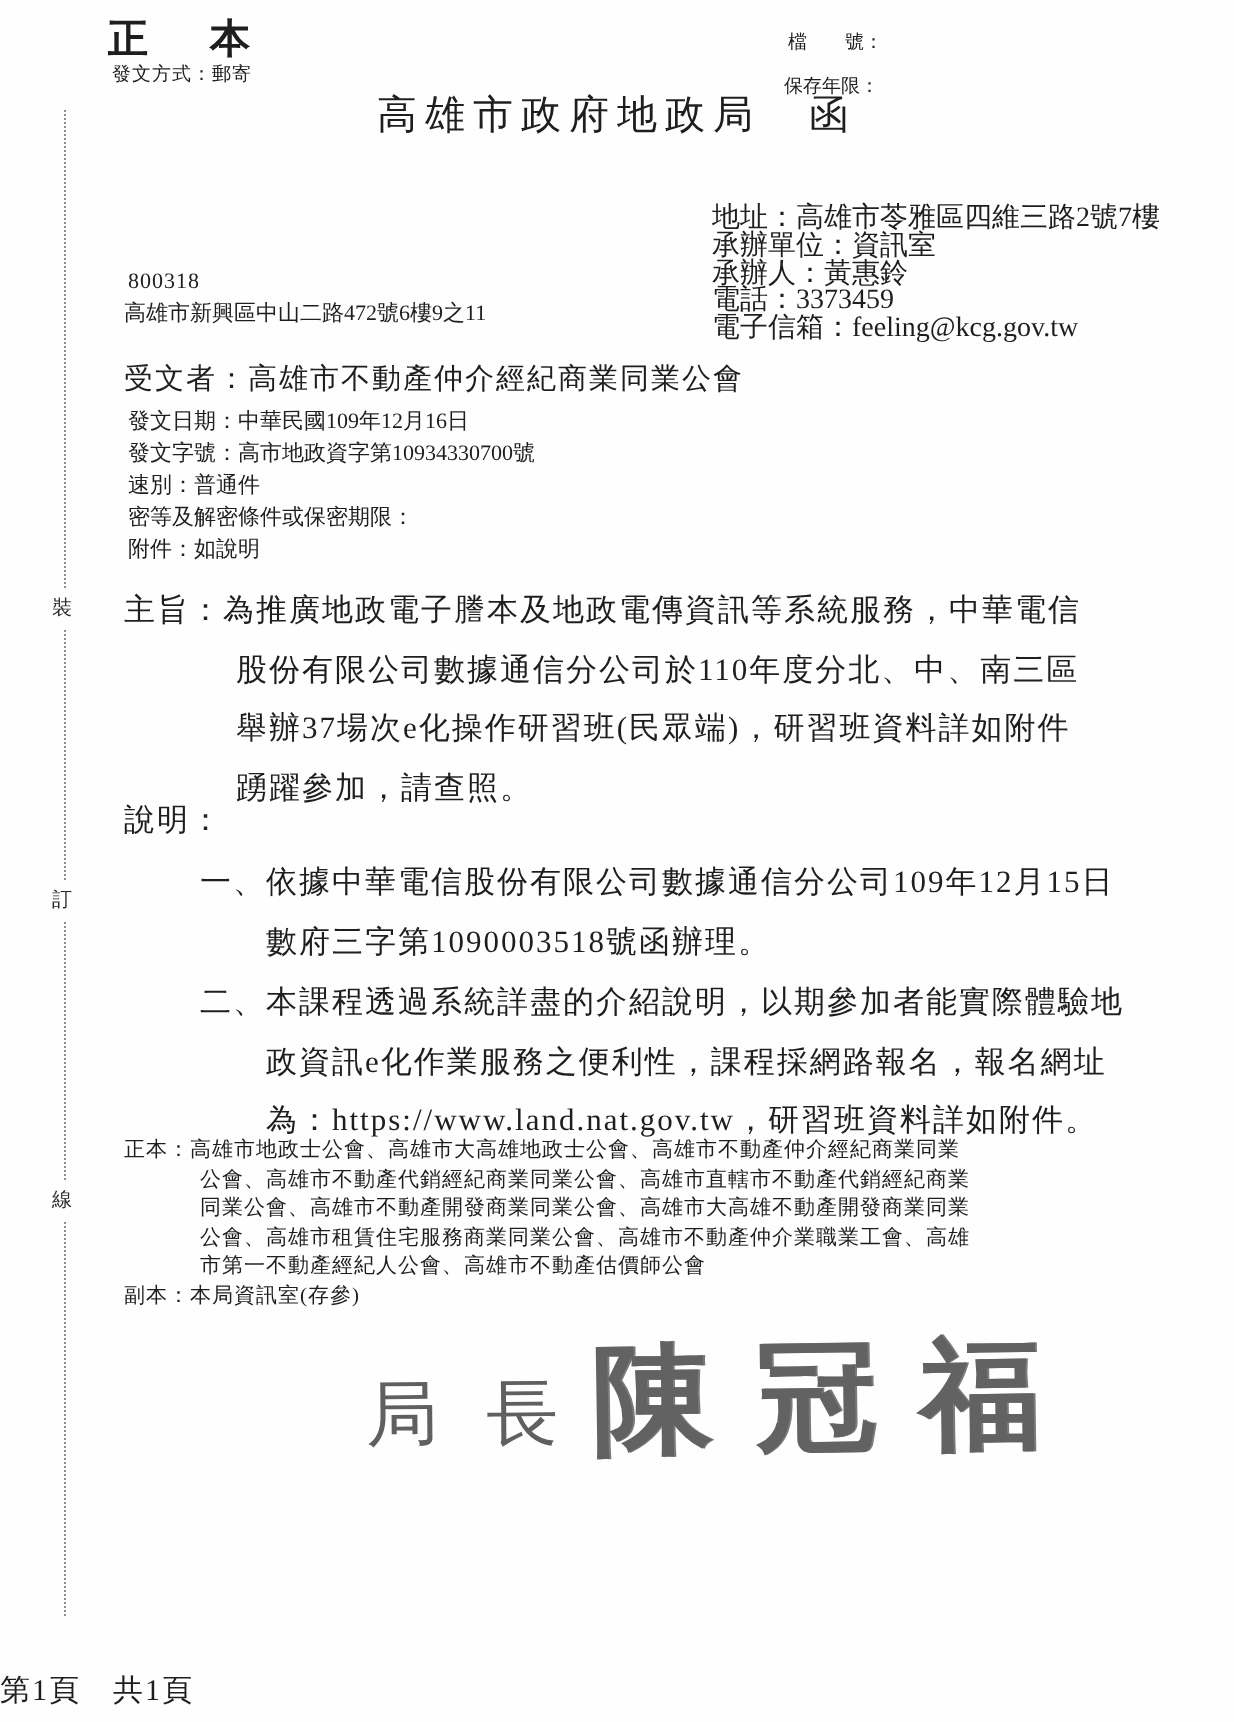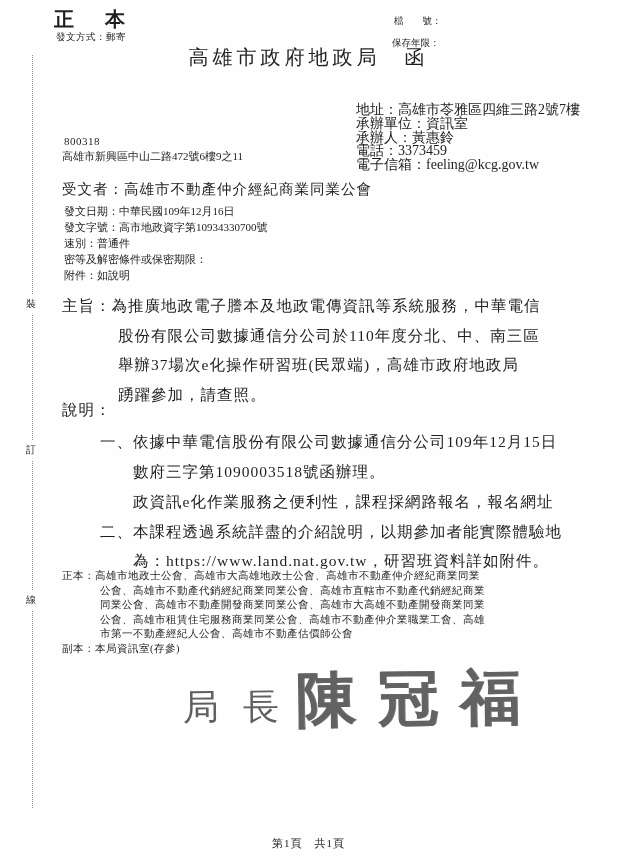--- a/index.html
+++ b/index.html
@@ -42,21 +42,21 @@
 
   .distribution { left:62px; top:569px; font-size:10.5px; line-height:14.6px; letter-spacing:.5px; }
   .distribution .cont { padding-left:38px; }
 
   .sig-title { left:183px; top:683px; font-size:36px; color:#606060; letter-spacing:24px;
                font-family:"Liberation Serif",serif; transform:rotate(-.5deg); }
   .sig-name  { left:296px; top:659px; font-size:60px; font-weight:bold; color:#4d4d4d;
                letter-spacing:22px; font-family:"DejaVu Serif",serif; transform:rotate(-.8deg);
                text-shadow:1px 0 0 #6a6a6a; opacity:.88; }
 
-  .footer { left:0; right:0; top:836px; text-align:center; font-size:11px; letter-spacing:1px; }
+  .footer { left:0; right:0; top:836px; text-align:left; font-size:15px; letter-spacing:1px; }
 
   .line { white-space:nowrap; }
 </style>
 </head>
 <body>
 
 <div class="page">
 
   <div class="binding-line"></div>
   <div class="binding-mark" style="top:294px;">裝</div>
@@ -85,33 +85,33 @@
     <div class="line">發文日期：中華民國109年12月16日</div>
     <div class="line">發文字號：高市地政資字第10934330700號</div>
     <div class="line">速別：普通件</div>
     <div class="line">密等及解密條件或保密期限：</div>
     <div class="line">附件：如說明</div>
   </div>
 
   <div class="abs subject">
     <div class="line"><span>主旨：</span><span>為推廣地政電子謄本及地政電傳資訊等系統服務，中華電信</span></div>
     <div class="line cont">股份有限公司數據通信分公司於110年度分北、中、南三區</div>
-    <div class="line cont">舉辦37場次e化操作研習班(民眾端)，高雄市政府地政局</div>
+    <div class="line cont">舉辦37場次e化操作研習班(民眾端)，研習班資料詳如附件</div>
     <div class="line cont">踴躍參加，請查照。</div>
   </div>
 
   <div class="abs desc-label">說明：</div>
   <div class="abs desc-items">
     <div>
       <div class="line"><span>一、</span><span>依據中華電信股份有限公司數據通信分公司109年12月15日</span></div>
       <div class="line cont">數府三字第1090003518號函辦理。</div>
     </div>
     <div class="desc-item2">
+      <div class="line"><span>二、</span><span>本課程透過系統詳盡的介紹說明，以期參加者能實際體驗地</span></div>
       <div class="line cont">政資訊e化作業服務之便利性，課程採網路報名，報名網址</div>
-      <div class="line"><span>二、</span><span>本課程透過系統詳盡的介紹說明，以期參加者能實際體驗地</span></div>
       <div class="line cont">為：https://www.land.nat.gov.tw，研習班資料詳如附件。</div>
     </div>
   </div>
 
   <div class="abs distribution">
     <div class="line"><span>正本：</span><span>高雄市地政士公會、高雄市大高雄地政士公會、高雄市不動產仲介經紀商業同業</span></div>
     <div class="line cont">公會、高雄市不動產代銷經紀商業同業公會、高雄市直轄市不動產代銷經紀商業</div>
     <div class="line cont">同業公會、高雄市不動產開發商業同業公會、高雄市大高雄不動產開發商業同業</div>
     <div class="line cont">公會、高雄市租賃住宅服務商業同業公會、高雄市不動產仲介業職業工會、高雄</div>
     <div class="line cont">市第一不動產經紀人公會、高雄市不動產估價師公會</div>

